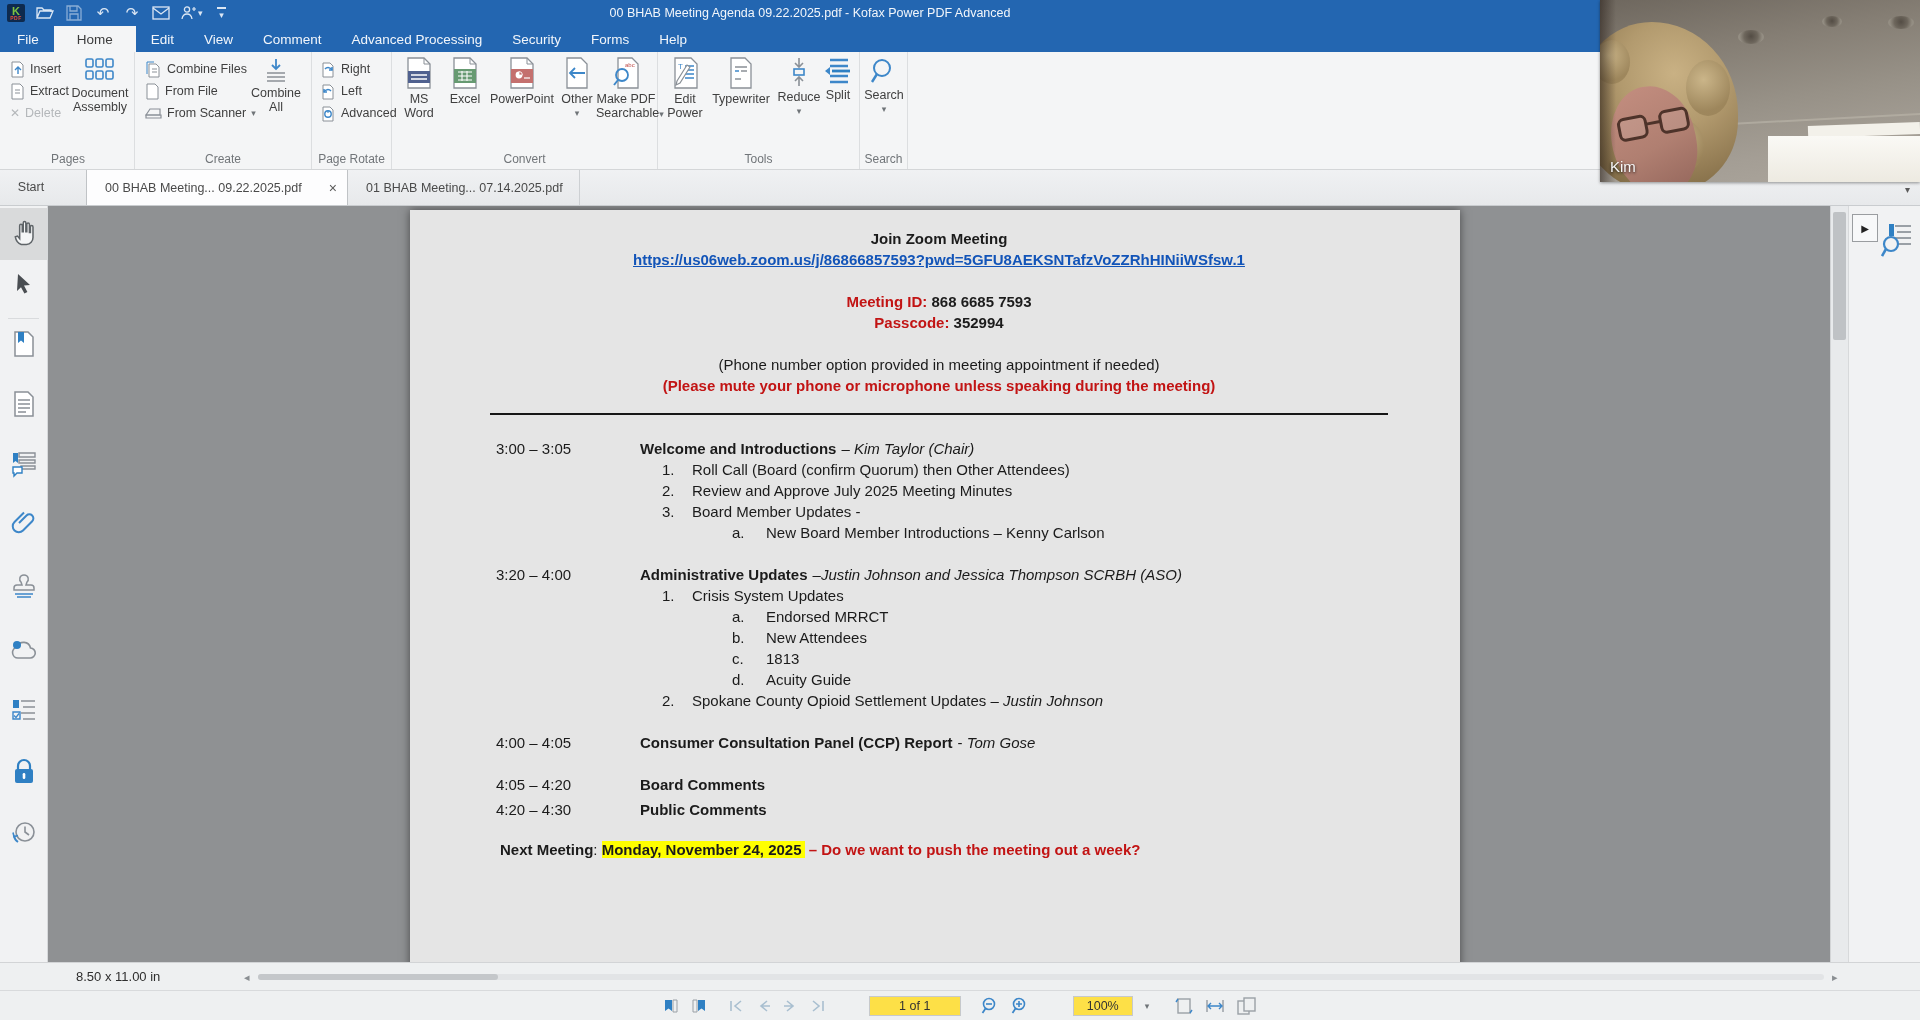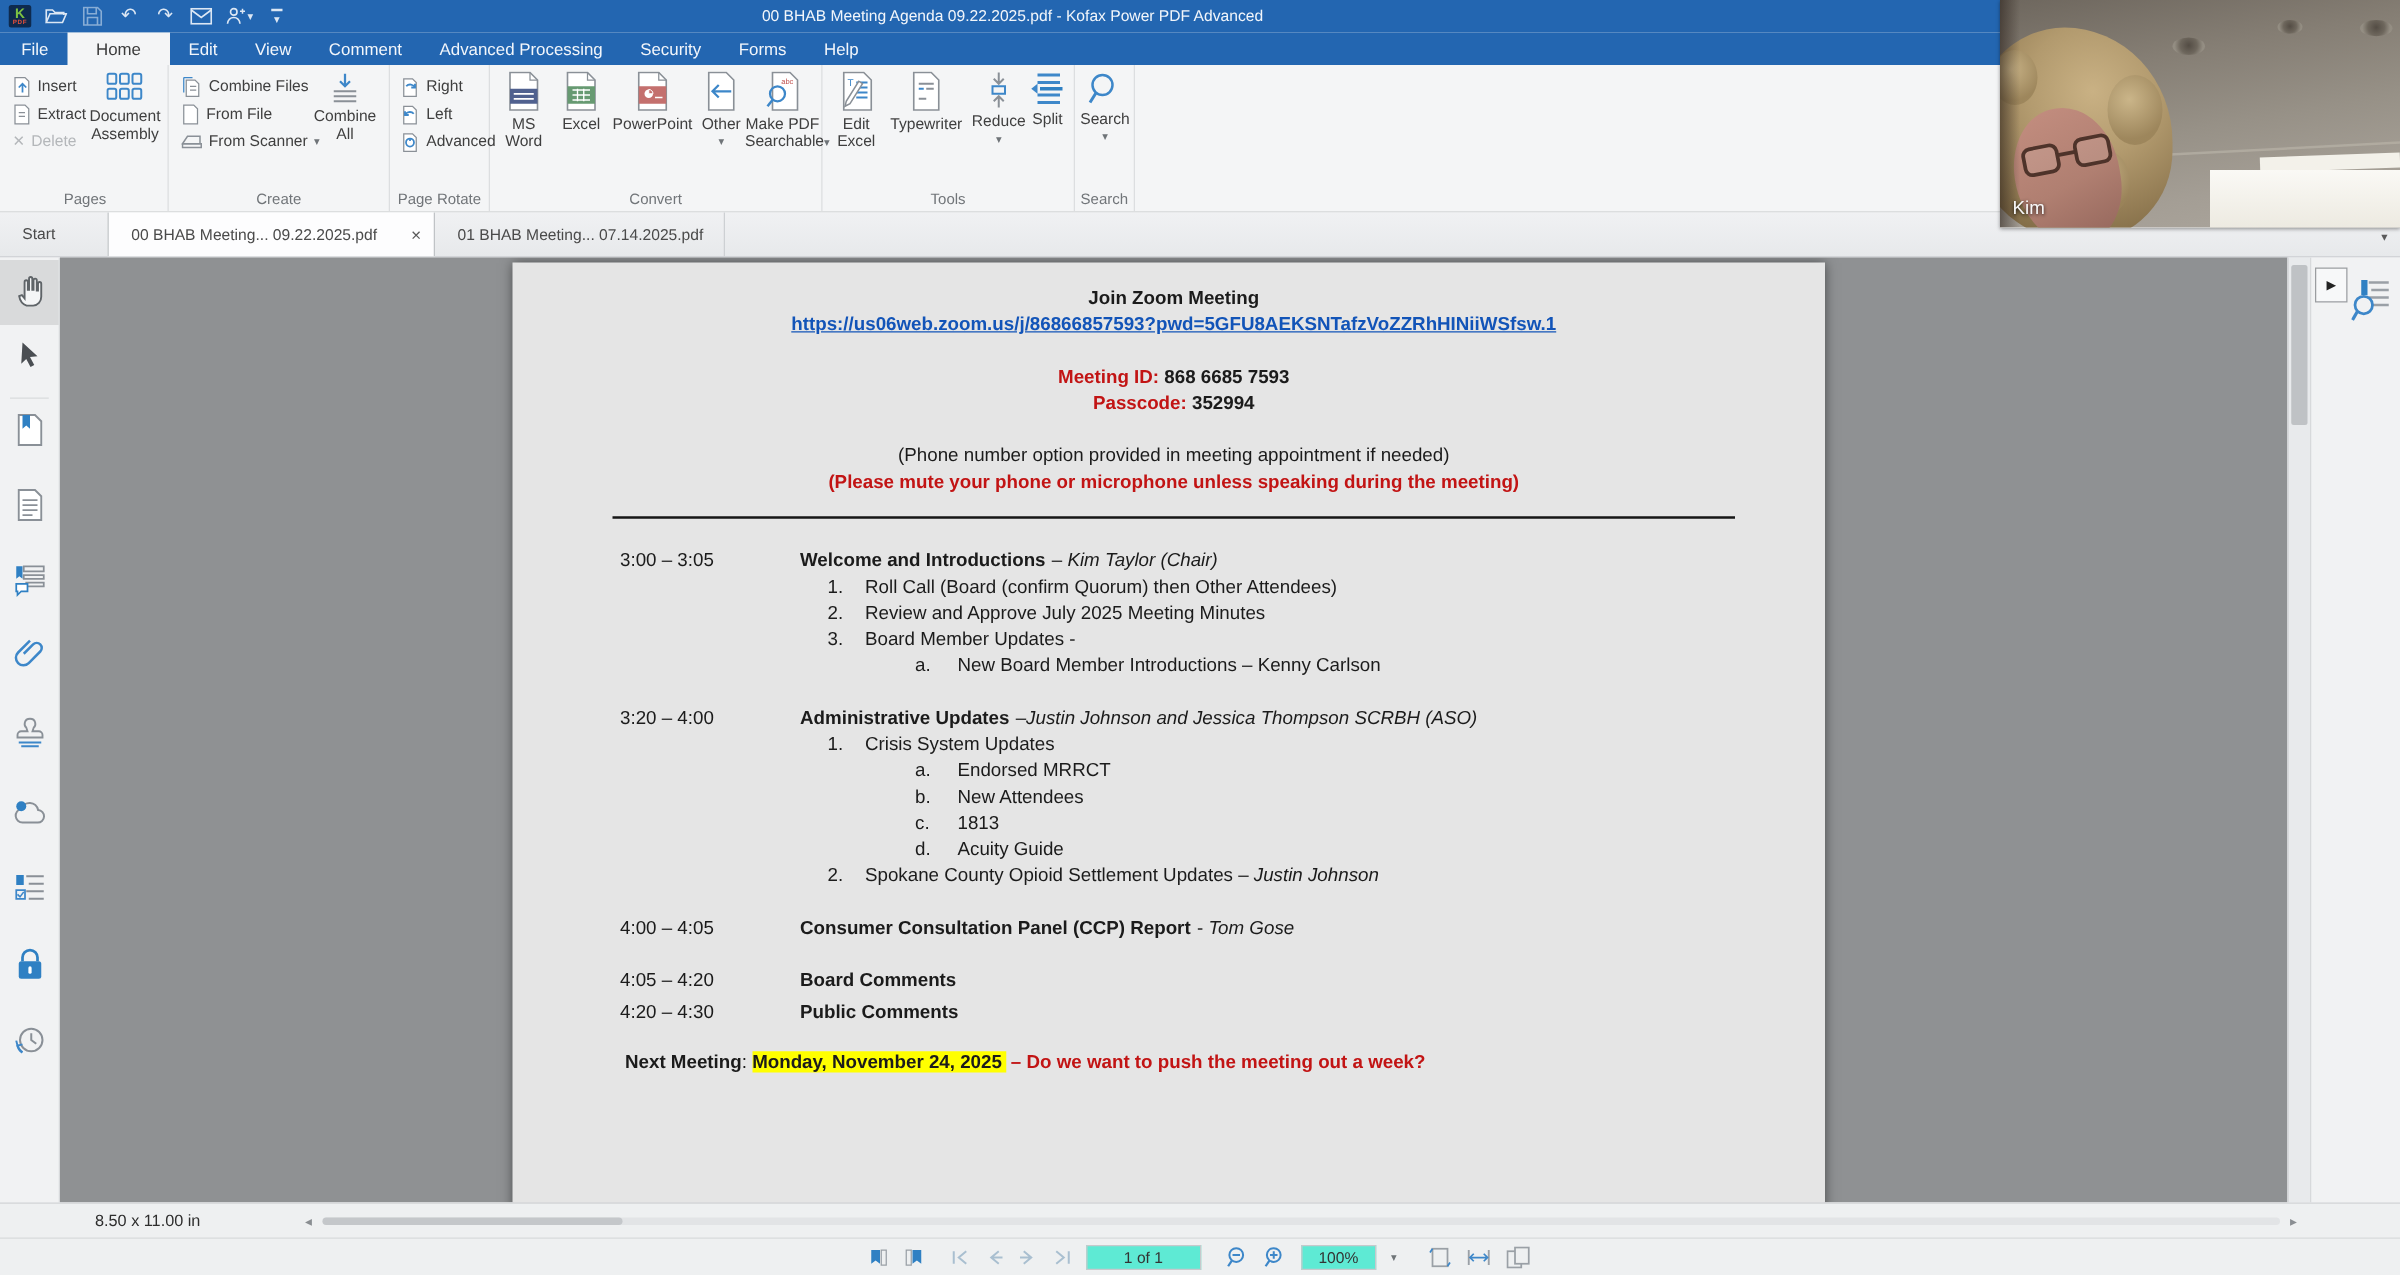--- a/index.html
+++ b/index.html
@@ -88,21 +88,21 @@
   
   .hstrip { position:absolute; left:0; top:962px; width:1920px; height:28px; background:#eef0f1; border-top:1px solid #d2d4d6; }
   .pagesize { position:absolute; left:76px; top:6px; font-size:13px; color:#2e2e2e; }
   .harrow { position:absolute; top:8px; font-size:11px; color:#8a8e92; cursor:default; }
   .htrack { position:absolute; left:258px; top:11px; width:1566px; height:6px; background:#e2e4e6; border-radius:3px; }
   .hthumb { position:absolute; left:0; top:0; width:240px; height:6px; background:#c4c7ca; border-radius:3px; }
 
   
   .statusbar { position:absolute; left:0; top:990px; width:1920px; height:30px; background:#eef0f1; border-top:1px solid #d8dadc; }
   .scluster { position:absolute; left:0; right:0; top:0; height:30px; display:flex; align-items:center; justify-content:center; gap:12px; }
-  .sbox { background:#5eead4; border:1px solid #c6c9cc; height:20px; display:flex; align-items:center; justify-content:center; font-size:12.5px; color:#333; }
+  .sbox { background:#fde047; border:1px solid #c6c9cc; height:20px; display:flex; align-items:center; justify-content:center; font-size:12.5px; color:#333;margin-left:32px; }
   .pgbox { width:92px; }
   .zoombox { width:60px; }
   .sic { display:flex; align-items:center; justify-content:center; cursor:default; }
 
   
   .webcam { position:absolute; left:1600px; top:0; width:320px; height:182px; overflow:hidden; z-index:60;
     background:linear-gradient(170deg,#6e675e 0%,#857e74 28%,#979187 55%,#a49e95 78%,#aca69d 100%); box-shadow:0 1px 3px rgba(0,0,0,.4); }
   .wc-light { position:absolute; border-radius:50%; background:radial-gradient(circle at 50% 45%, #4e473f 0%, #6b645a 45%, #958f84 75%); opacity:.9; }
   .wc-beam { position:absolute; left:120px; top:118px; width:210px; height:2px; background:#b8b2a7; transform:rotate(-3deg); opacity:.7; }
   .wc-window { position:absolute; left:168px; top:136px; width:152px; height:46px; background:linear-gradient(#faf9f5,#edeae1); }
@@ -345,21 +345,21 @@
     <div class="rgroup" style="left:658px;width:202px">
       <div class="lbtn" style="left:6px;width:42px">
         <div class="icn">
           <svg width="28" height="32" viewBox="0 0 28 32">
               <path d="M4 1h16l6 6v24H4z" fill="#fff" stroke="#8a9097" stroke-width="1.3"></path>
               <path d="M14 9h9M14 13h9M14 17h9M14 21h9" stroke="#3d87c9" stroke-width="1.5"></path>
               <path d="M6 24L16 8l3 2-10 16-4 2z" fill="#fff" stroke="#8a9097" stroke-width="1.2"></path>
               <text x="7" y="12" font-size="8" fill="#3d87c9" font-family="sans-serif">T</text>
             </svg>
         </div>
-        <span>Edit Excel</span>
+        <span>Edit Power</span>
       </div>
       <div class="lbtn" style="left:50px;width:66px">
         <div class="icn">
           <svg width="26" height="32" viewBox="0 0 26 32">
               <path d="M3 1h14l6 6v24H3z" fill="#fff" stroke="#8a9097" stroke-width="1.3"></path>
               <path d="M7 10h12M13 14h6" stroke="#8a9097" stroke-width="1.5"></path>
               <path d="M7 14h4" stroke="#3d87c9" stroke-width="1.5"></path>
               <path d="M7 22h6" stroke="#8a9097" stroke-width="1.5"></path>
             </svg>
         </div>

